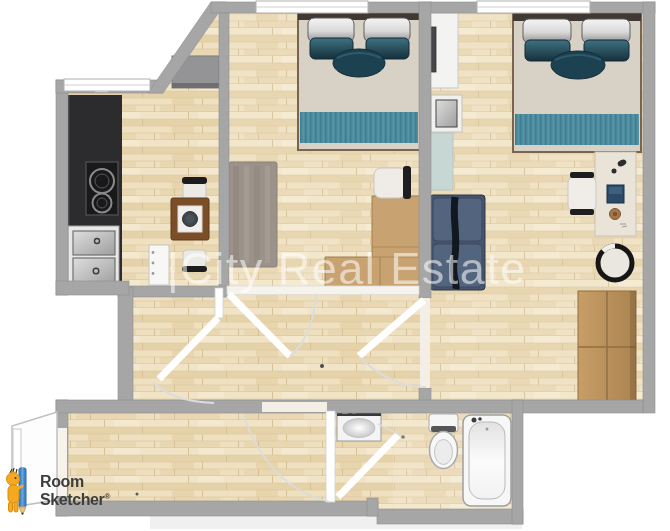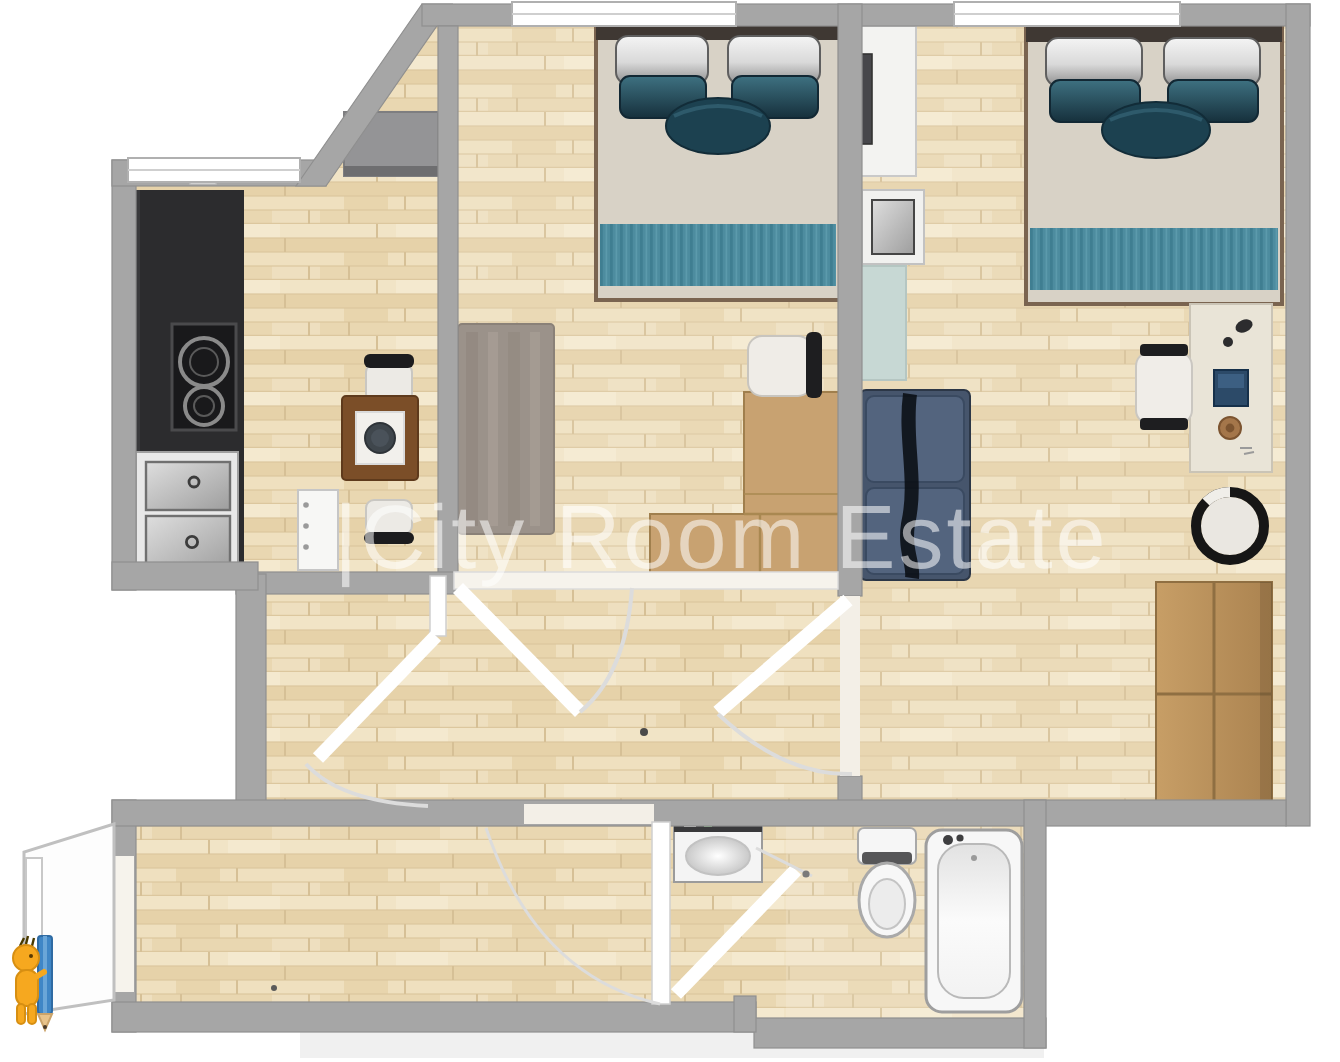--- a/index.html
+++ b/index.html
@@ -294,31 +294,35 @@
     <line x1="378" y1="424" x2="406" y2="438" stroke="#dcdcdc" stroke-width="1.5"></line>
   </g>
 
   <g>
     <circle cx="322" cy="366" r="2" fill="#4a4a4a"></circle>
     <circle cx="137" cy="494" r="1.5" fill="#5a5a5a"></circle>
     <circle cx="403" cy="437" r="1.8" fill="#7a7a7a"></circle>
   </g>
 </svg>
 
-<div class="watermark">|City Room Estate</div>
+<div class="watermark">|City Real Estate</div>
 
 <div class="brand">
   <svg width="34" height="52" viewBox="0 0 34 52">
     <rect x="16" y="3" width="7" height="39" rx="1.5" fill="#3f86c6" stroke="#2f6ba3"></rect>
     <rect x="18.5" y="3" width="2" height="39" fill="#6aa6d8"></rect>
     <polygon points="16,42 23,42 19.5,50" fill="#e8c38a" stroke="#caa36a"></polygon>
     <circle cx="19.5" cy="48.5" r="1" fill="#4a3a2a"></circle>
     <path d="M7,8 L9,4 M10,7 L11,3 M13,8 L14,4" stroke="#4a3a00" stroke-width="1.2" fill="none"></path>
     <circle cx="10" cy="14" r="6.5" fill="#f6a81f" stroke="#d78f12"></circle>
     <circle cx="12.5" cy="13" r="1" fill="#5a3a00"></circle>
     <rect x="5" y="20" width="11" height="18" rx="5" fill="#f6a81f" stroke="#d78f12"></rect>
     <line x1="14" y1="24" x2="19" y2="21" stroke="#f6a81f" stroke-width="3" stroke-linecap="round"></line>
     <rect x="5.5" y="37" width="4" height="10" rx="2" fill="#f6a81f" stroke="#d78f12"></rect>
     <rect x="11" y="37" width="4" height="10" rx="2" fill="#f6a81f" stroke="#d78f12"></rect>
   </svg>
+  <div class="brand-text">
+    <span>Room</span><br>
+    <span>Sketcher</span><span class="reg">®</span>
+  </div>
 </div>
 
 </div>
 
 </body></html>

